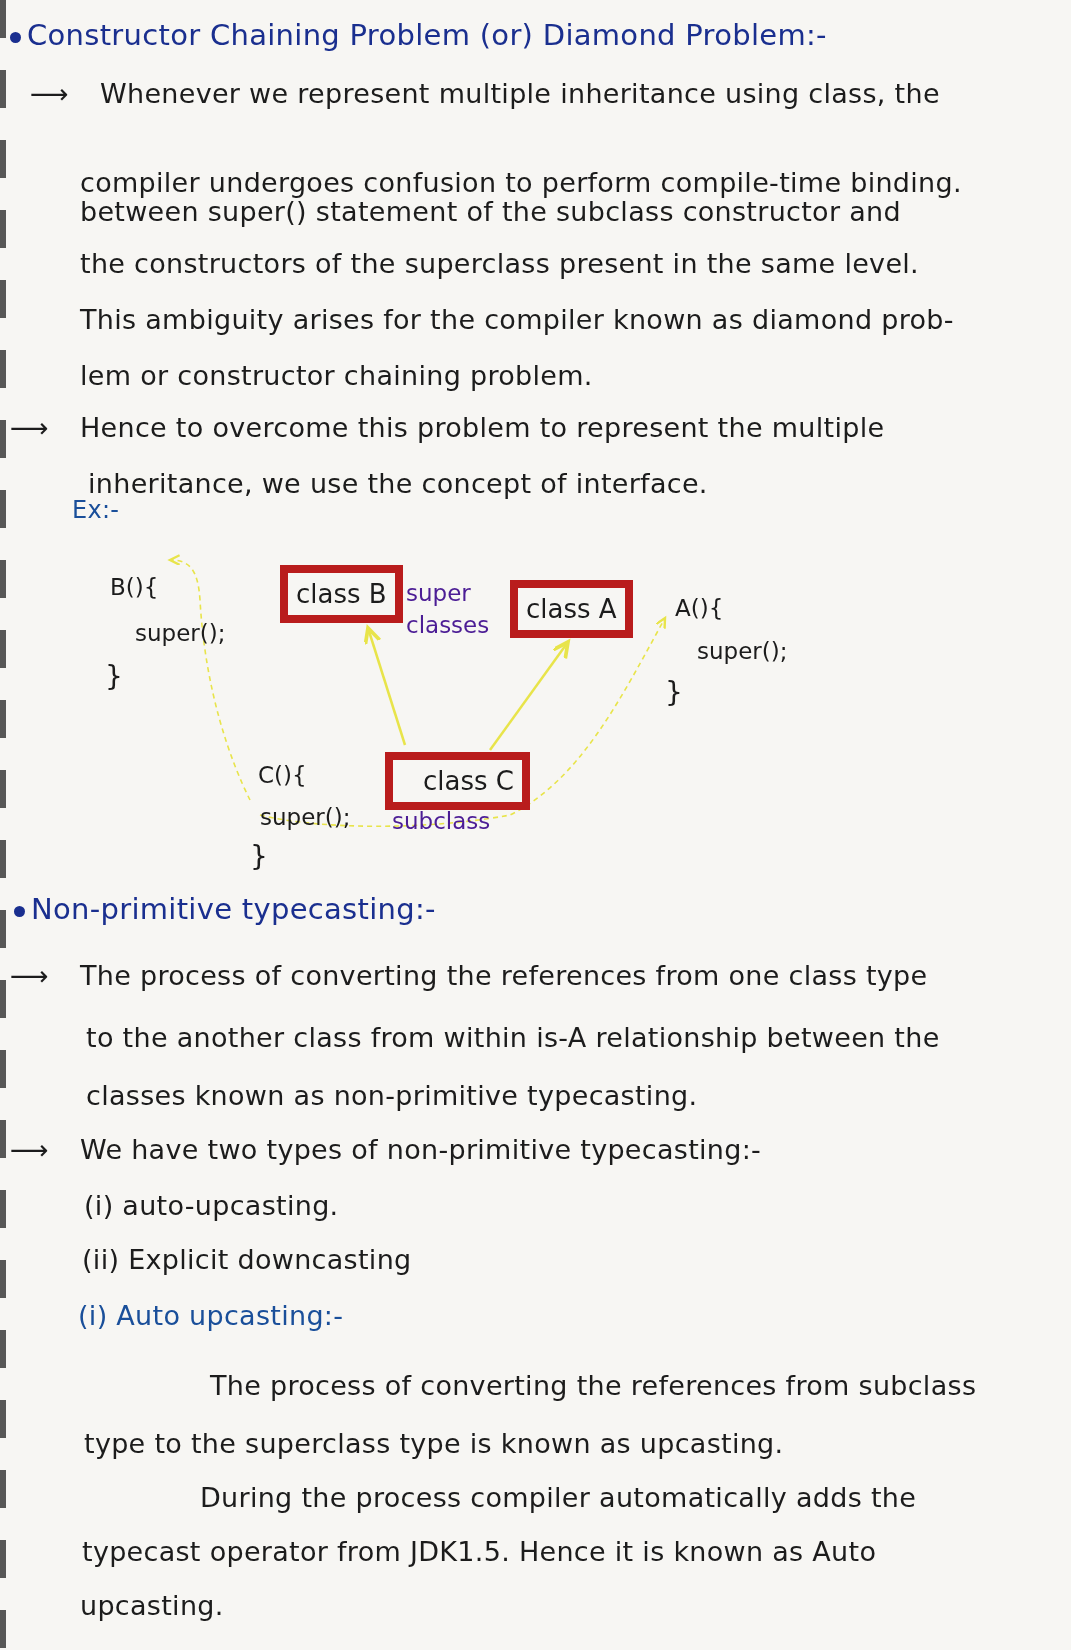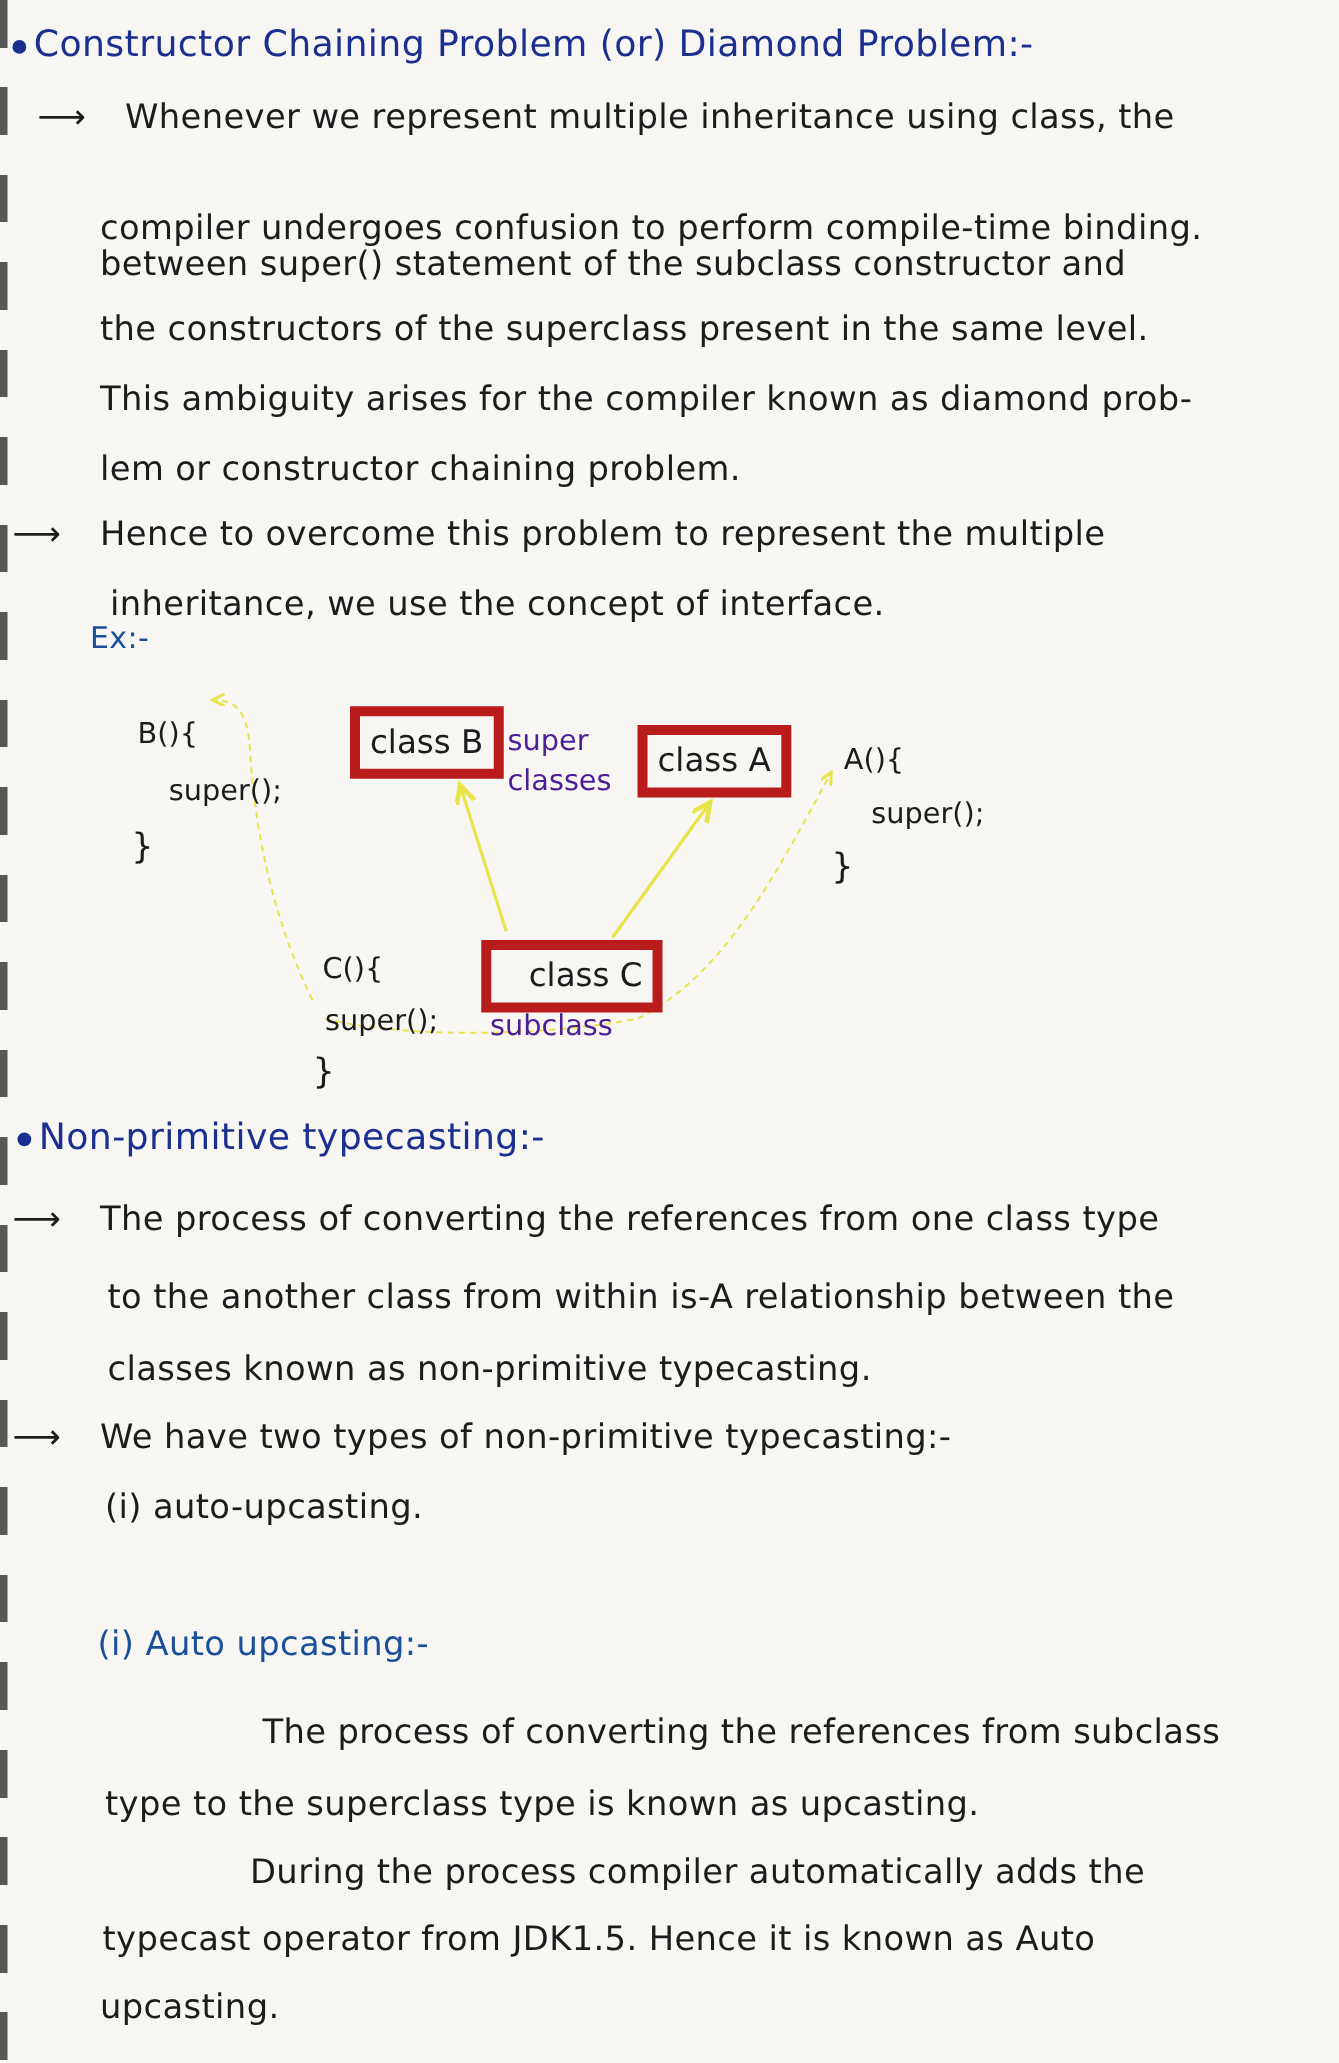--- a/index.html
+++ b/index.html
@@ -91,20 +91,21 @@
   <div class="line" style="left:10px; top:960px;">
     <span class="arrow">⟶</span><span>The process of converting the references from one class type</span>
   </div>
   <div class="line" style="left:86px; top:1022px;">to the another class from within is-A relationship between the</div>
   <div class="line" style="left:86px; top:1080px;">classes known as non-primitive typecasting.</div>
 
   <div class="line" style="left:10px; top:1134px;">
     <span class="arrow">⟶</span><span>We have two types of non-primitive typecasting:-</span>
   </div>
   <div class="line" style="left:84px; top:1190px;">(i) auto-upcasting.</div>
+  <div class="line" style="left:82px; top:1244px;">(ii) Explicit downcasting</div>
 
   <div class="line blue" style="left:78px; top:1300px;">(i) Auto upcasting:-</div>
 
   <div class="line" style="left:210px; top:1370px;">The process of converting the references from subclass</div>
   <div class="line" style="left:84px; top:1428px;">type to the superclass type is known as upcasting.</div>
 
   <div class="line" style="left:200px; top:1482px;">During the process compiler automatically adds the</div>
   <div class="line" style="left:82px; top:1536px;">typecast operator from JDK1.5. Hence it is known as Auto</div>
   <div class="line" style="left:80px; top:1590px;">upcasting.</div>
 </div>

